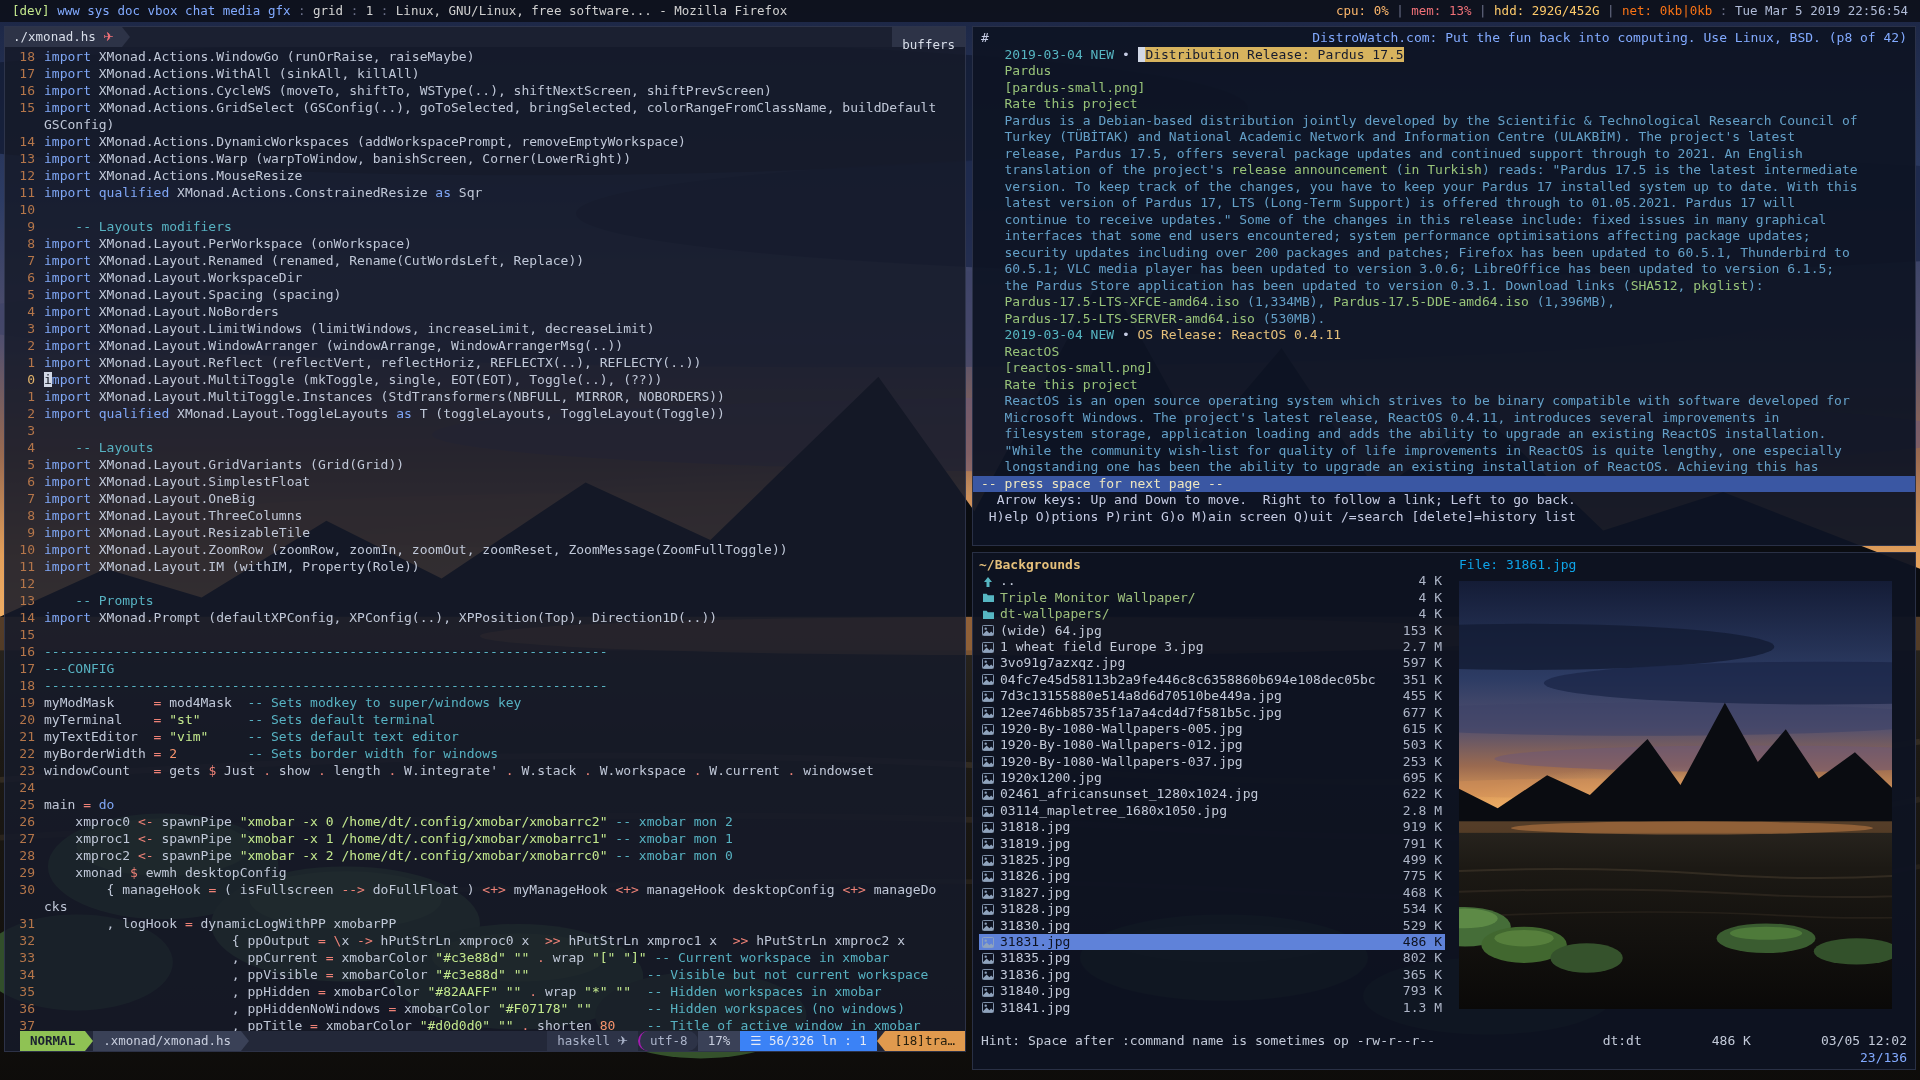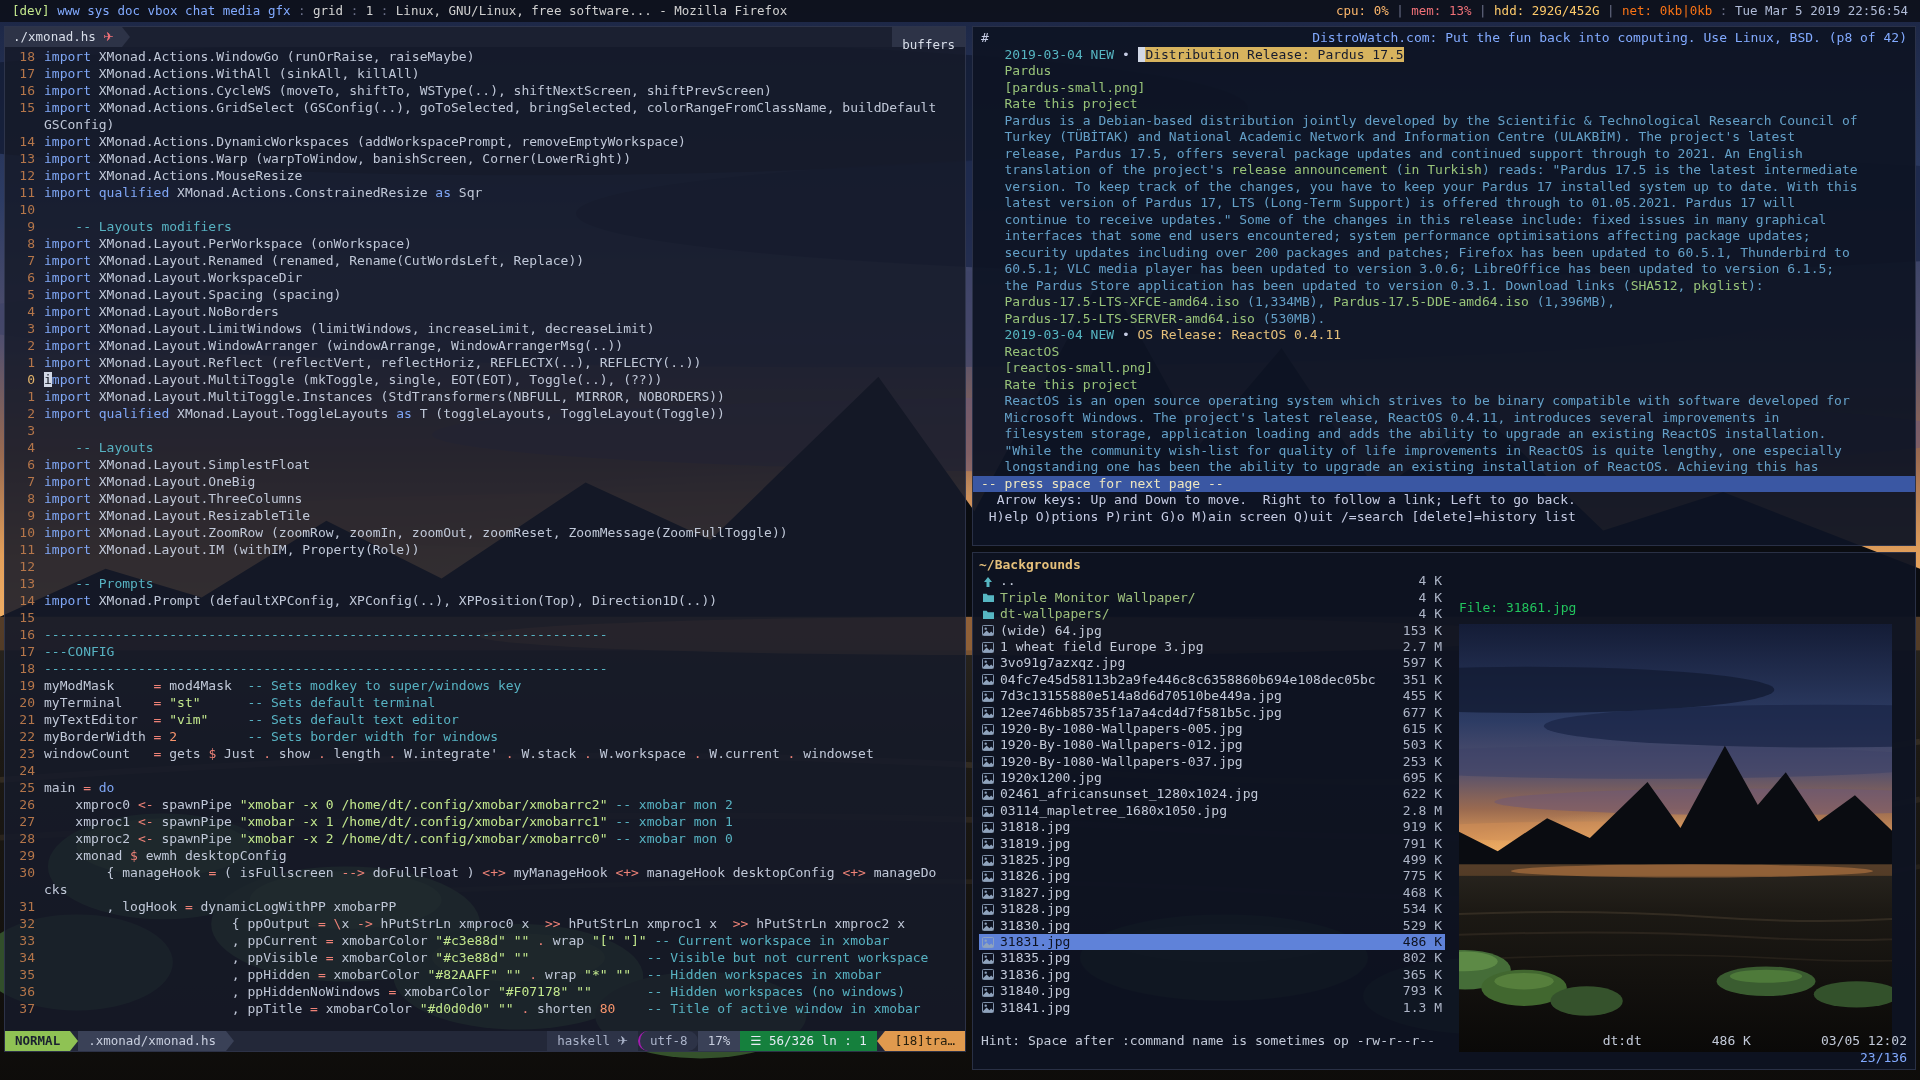--- a/index.html
+++ b/index.html
@@ -41,33 +41,33 @@
   .vim-line{height:17px;line-height:17px;white-space:pre;}
   .vim-num{display:inline-block;width:28px;text-align:right;padding-right:9px;color:#b5764a;}
   .vim-num-cur{color:#e2b36a;}
   .sg-k{color:#7fa6f5;}
   .sg-t{color:#c0c8d8;}
   .sg-c{color:#57b2c2;}
   .sg-s{color:#c3e88d;}
   .sg-o{color:#ee8277;}
   .sg-n{color:#f7946c;}
   .sg-cur{background:#d2d8e6;color:#10131f;}
-  .vim-status{position:absolute;left:0;right:0;bottom:0;height:20px;display:flex;align-items:stretch;
+  .vim-status{position:absolute;left:15px;right:0;bottom:0;height:20px;display:flex;align-items:stretch;
     font-size:12.5px;line-height:20px;background:#232839;white-space:pre;}
   .seg{padding:0 10px;}
   .seg-mode{background:#8fc254;color:#1a2030;font-weight:bold;}
   .tri{width:0;height:0;border-top:10px solid transparent;border-bottom:10px solid transparent;}
   .tri-mode{border-left:8px solid #8fc254;}
   .seg-sfile{background:#3a4157;color:#c8cede;}
   .tri-sfile{border-left:8px solid #3a4157;}
   .seg-fill{flex:1;}
   .seg-ft,.seg-enc{background:#2d3347;color:#aab3c9;}
   .seg-enc{border-left:2px solid #a21caf;border-radius:10px;}
   .seg-pct{background:#3a4157;color:#c8cede;}
-  .seg-pos{background:#15803d;color:#e6eaf5;}
+  .seg-pos{background:#3b82f6;color:#e6eaf5;}
   .tri-warn{border-right:8px solid #e09a4e;}
   .seg-warn{background:#e09a4e;color:#26200f;}
   .sans{font-family:"DejaVu Sans",sans-serif;}
 
   
   .browser-inner{padding:3px 8px 0 8px;font-size:13px;}
   .ln-row{height:16.5px;line-height:16.5px;white-space:pre;}
   .ln-title{display:flex;justify-content:space-between;}
   .lx-hash{color:#c5cbe3;}
   .lx-titletext{color:#82aaff;}
@@ -84,21 +84,21 @@
   .vifm-pane-left{position:absolute;left:6px;top:4px;width:466px;bottom:40px;font-size:13px;overflow:hidden;}
   .vifm-path{height:16.4px;line-height:16.4px;color:#e5c07b;font-weight:bold;white-space:pre;}
   .file-row{display:flex;align-items:center;height:16.4px;line-height:16.4px;padding:0 3px;white-space:pre;}
   .ficon{width:18px;display:inline-flex;align-items:center;}
   .fname{flex:1;color:#c3cad9;overflow:hidden;}
   .dir .fname{color:#9ec07c;}
   .fsize{width:54px;text-align:right;color:#aeb6c8;}
   .file-row.selected{background:#5f82d9;}
   .file-row.selected .fname,.file-row.selected .fsize{color:#0e1220;}
   .vifm-preview{position:absolute;left:486px;top:4px;right:8px;bottom:40px;font-size:13px;}
-  .preview-title{height:16.4px;line-height:16.4px;color:#22c55e;white-space:pre;margin-top:43px;}
+  .preview-title{height:16.4px;line-height:16.4px;color:#0ea5e9;white-space:pre;}
   .preview-img{margin-top:8px;width:433px;height:428px;}
   .preview-img svg{width:100%;height:100%;display:block;}
   .vifm-status{position:absolute;left:8px;right:8px;bottom:20px;height:16px;line-height:16px;
     display:flex;color:#c3cad9;font-size:13px;white-space:pre;}
   .vifm-owner{margin-left:auto;}
   .vifm-size{margin-left:70px;}
   .vifm-date{margin-left:70px;}
   .vifm-pos{position:absolute;right:8px;bottom:3px;height:16px;line-height:16px;color:#82aaff;font-size:13px;}
 </style>
 </head>
@@ -210,20 +210,21 @@
       <div class="vim-line"><span class="vim-num">5</span><span class="sg-k">import</span><span class="sg-t"> XMonad.Layout.Spacing (spacing)</span></div>
       <div class="vim-line"><span class="vim-num">4</span><span class="sg-k">import</span><span class="sg-t"> XMonad.Layout.NoBorders</span></div>
       <div class="vim-line"><span class="vim-num">3</span><span class="sg-k">import</span><span class="sg-t"> XMonad.Layout.LimitWindows (limitWindows, increaseLimit, decreaseLimit)</span></div>
       <div class="vim-line"><span class="vim-num">2</span><span class="sg-k">import</span><span class="sg-t"> XMonad.Layout.WindowArranger (windowArrange, WindowArrangerMsg(..))</span></div>
       <div class="vim-line"><span class="vim-num">1</span><span class="sg-k">import</span><span class="sg-t"> XMonad.Layout.Reflect (reflectVert, reflectHoriz, REFLECTX(..), REFLECTY(..))</span></div>
       <div class="vim-line"><span class="vim-num vim-num-cur">0</span><span class="sg-cur">i</span><span class="sg-k">mport</span><span class="sg-t"> XMonad.Layout.MultiToggle (mkToggle, single, EOT(EOT), Toggle(..), (??))</span></div>
       <div class="vim-line"><span class="vim-num">1</span><span class="sg-k">import</span><span class="sg-t"> XMonad.Layout.MultiToggle.Instances (StdTransformers(NBFULL, MIRROR, NOBORDERS))</span></div>
       <div class="vim-line"><span class="vim-num">2</span><span class="sg-k">import qualified</span><span class="sg-t"> XMonad.Layout.ToggleLayouts </span><span class="sg-k">as</span><span class="sg-t"> T (toggleLayouts, ToggleLayout(Toggle))</span></div>
       <div class="vim-line"><span class="vim-num">3</span></div>
       <div class="vim-line"><span class="vim-num">4</span><span class="sg-c">    -- Layouts</span></div>
+      <div class="vim-line"><span class="vim-num">5</span><span class="sg-k">import</span><span class="sg-t"> XMonad.Layout.GridVariants (Grid(Grid))</span></div>
       <div class="vim-line"><span class="vim-num">6</span><span class="sg-k">import</span><span class="sg-t"> XMonad.Layout.SimplestFloat</span></div>
       <div class="vim-line"><span class="vim-num">7</span><span class="sg-k">import</span><span class="sg-t"> XMonad.Layout.OneBig</span></div>
       <div class="vim-line"><span class="vim-num">8</span><span class="sg-k">import</span><span class="sg-t"> XMonad.Layout.ThreeColumns</span></div>
       <div class="vim-line"><span class="vim-num">9</span><span class="sg-k">import</span><span class="sg-t"> XMonad.Layout.ResizableTile</span></div>
       <div class="vim-line"><span class="vim-num">10</span><span class="sg-k">import</span><span class="sg-t"> XMonad.Layout.ZoomRow (zoomRow, zoomIn, zoomOut, zoomReset, ZoomMessage(ZoomFullToggle))</span></div>
       <div class="vim-line"><span class="vim-num">11</span><span class="sg-k">import</span><span class="sg-t"> XMonad.Layout.IM (withIM, Property(Role))</span></div>
       <div class="vim-line"><span class="vim-num">12</span></div>
       <div class="vim-line"><span class="vim-num">13</span><span class="sg-c">    -- Prompts</span></div>
       <div class="vim-line"><span class="vim-num">14</span><span class="sg-k">import</span><span class="sg-t"> XMonad.Prompt (defaultXPConfig, XPConfig(..), XPPosition(Top), Direction1D(..))</span></div>
       <div class="vim-line"><span class="vim-num">15</span></div>

